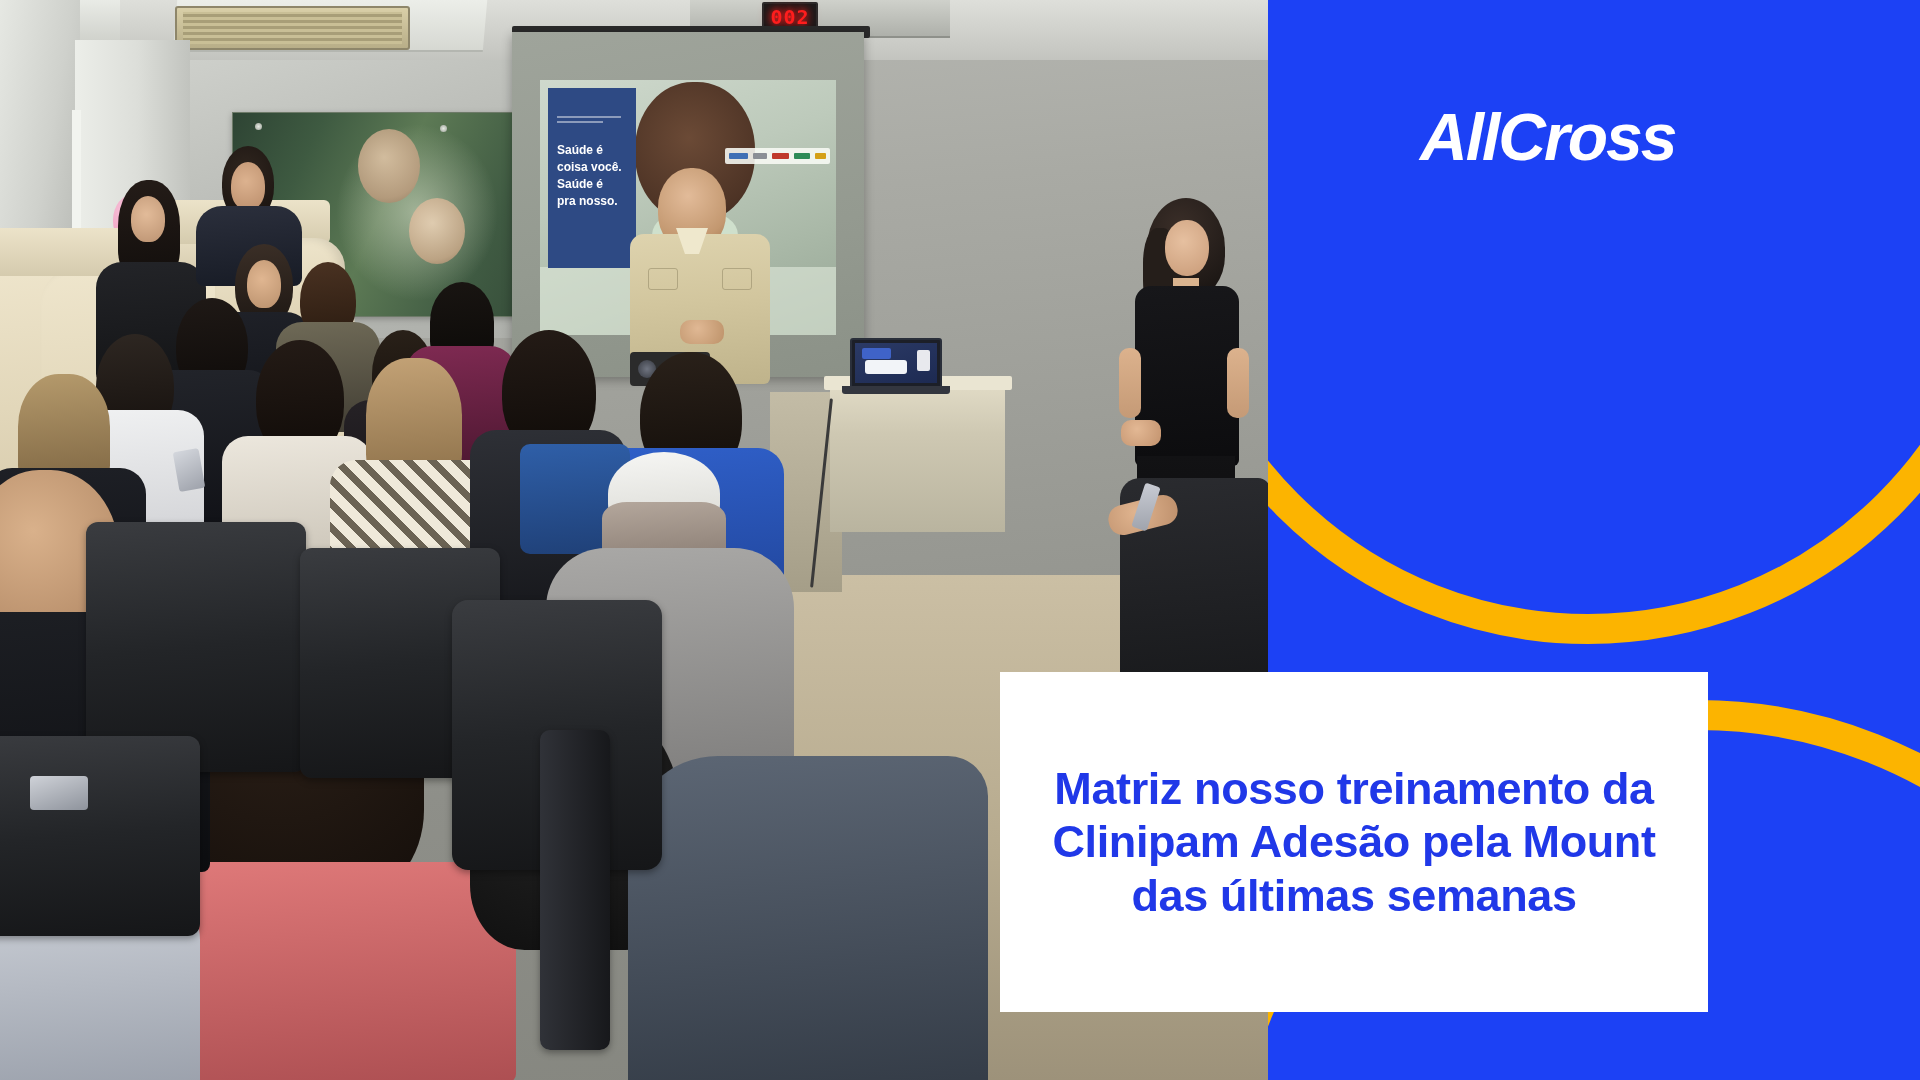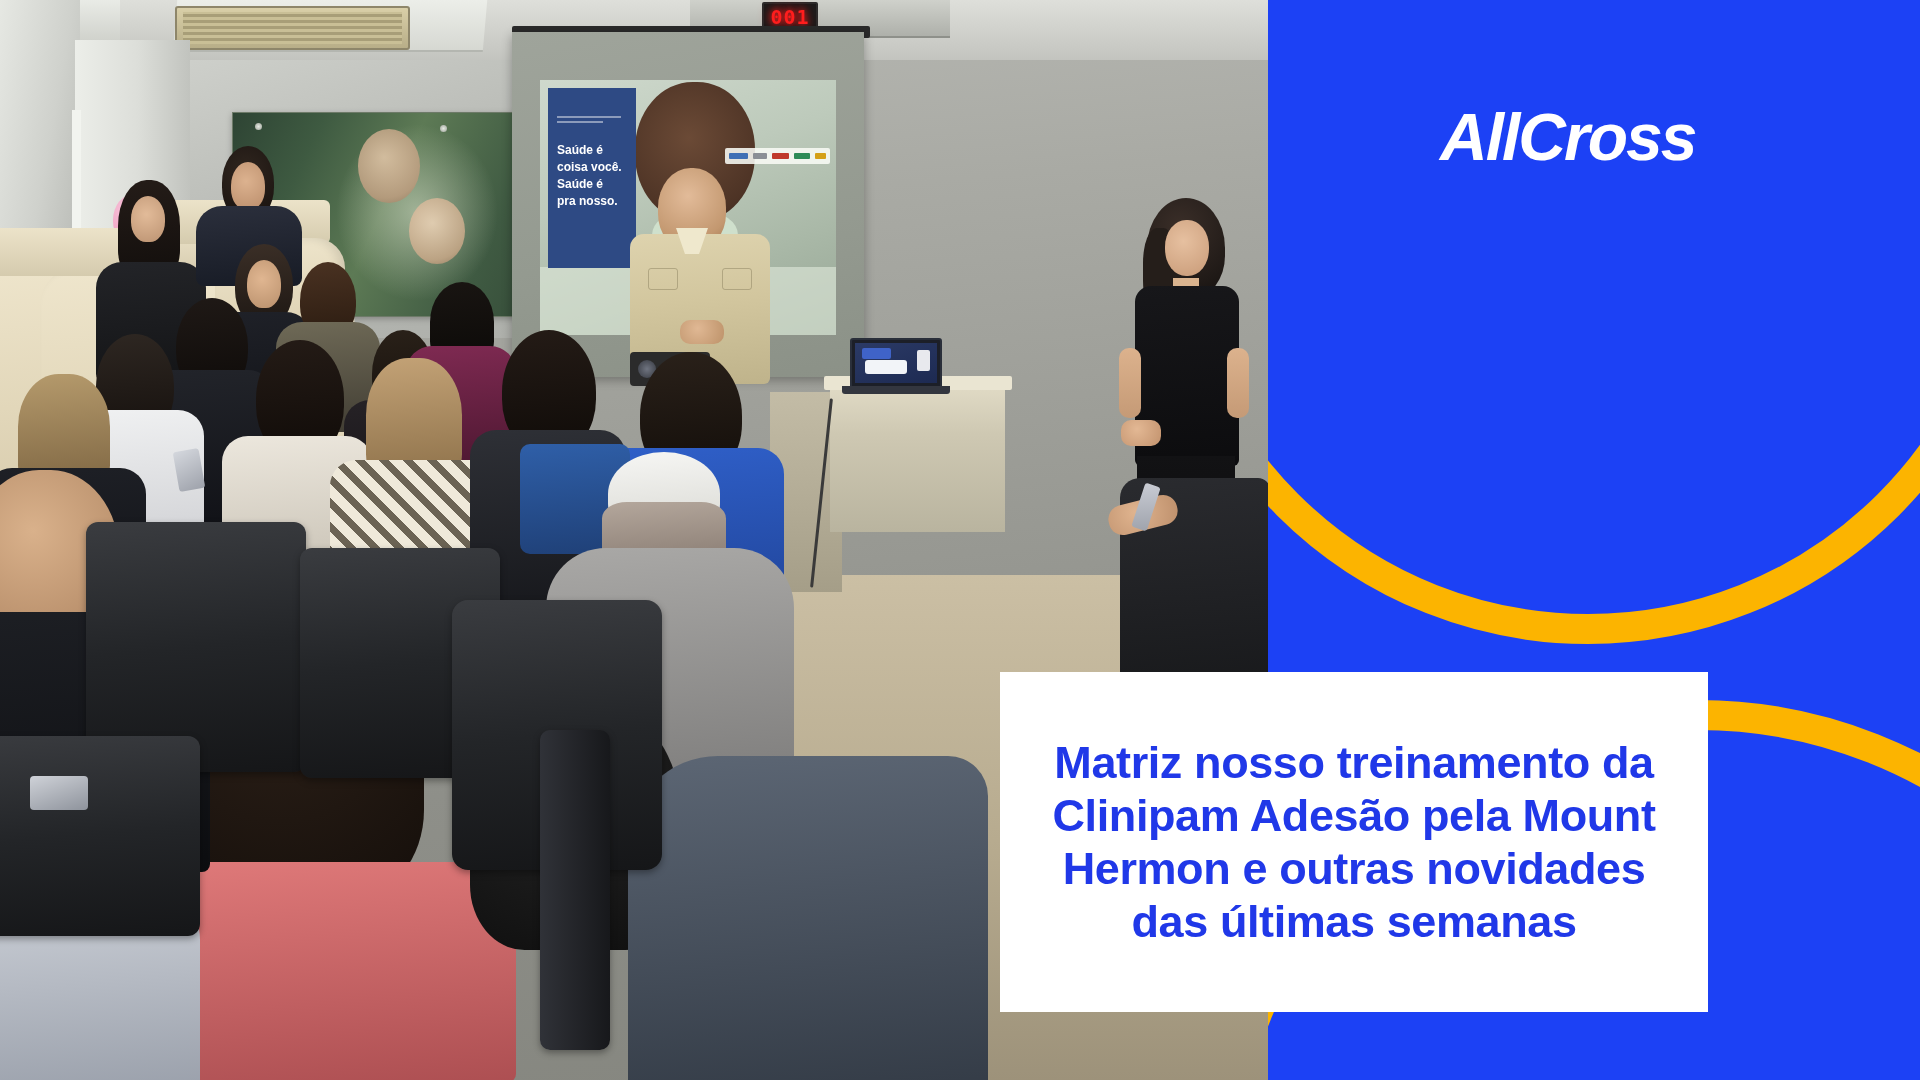--- a/index.html
+++ b/index.html
@@ -174,21 +174,21 @@
   .panel { position:absolute; left:1268px; top:0; width:652px; height:1080px; overflow:hidden; }
   .panel-bg { position:absolute; inset:0; }
 
   .arc { position:absolute; border-radius:50%; border:30px solid transparent; }
   .arc-top { width:880px; height:880px; left:-120px; top:-236px; }
   .arc-bot { width:980px; height:980px; left:-60px; top:700px; }
 
   
   .logo { position:absolute; left:138px; top:108px; width:430px; }
   .logo .l1 { font-size:66px; font-weight:bold; font-style:italic; letter-spacing:-2px;
-              color:#ffffff; line-height:.9; text-align:left; margin-left:34px;
+              color:#ffffff; line-height:.9; text-align:left; margin-left:14px;
               font-family:"Liberation Sans", sans-serif; }
   .logo .l2 { font-size:118px; font-weight:bold; line-height:.82; letter-spacing:-3px;
               margin-top:-12px; color:transparent;
               -webkit-text-stroke:4px #ffffff;
               font-family:"Liberation Sans", sans-serif; }
 
   
   .headbox { position:absolute; left:1000px; top:672px; width:708px; height:340px;
              background:#ffffff; display:flex; align-items:center; justify-content:center;
              padding:6px 30px; z-index:6; }
@@ -210,21 +210,21 @@
     <div class="ph-layer ceil-panel"></div>
     <div class="ph-layer ceil-panel2"></div>
     <div class="ph-layer ac-unit"></div>
     <div class="ph-layer ac-unit2"></div>
     <div class="ph-layer light-l"></div>
     <div class="ph-layer pillar"></div>
     <div class="ph-layer pillar-edge"></div>
     <div class="ph-layer balloon"></div>
 
     <div class="ph-layer led">
-      <span>001</span>
+      <span>002</span>
     </div>
 
     <div class="ph-layer poster">
       <div class="glow"></div>
       <div class="face1"></div>
       <div class="face2"></div>
       <div class="ptxt">
         <div>Fazer você sorrir.</div>
         <div>Está no nosso DNA</div>
       </div>
@@ -394,18 +394,17 @@
 
     <div class="logo">
       <div class="l1" style="color: rgb(255, 255, 255);">AllCross</div>
     </div>
   </div>
 
   <div class="headbox" style="background: rgb(255, 255, 255);">
     <div class="headline" style="color: rgb(32, 56, 232);">
       <div>Matriz nosso treinamento da</div>
       <div>Clinipam Adesão pela Mount</div>
-      <div>Hermon e outras novidades</div>
       <div>das últimas semanas</div>
     </div>
   </div>
 
 </div>
 
 </body></html>

